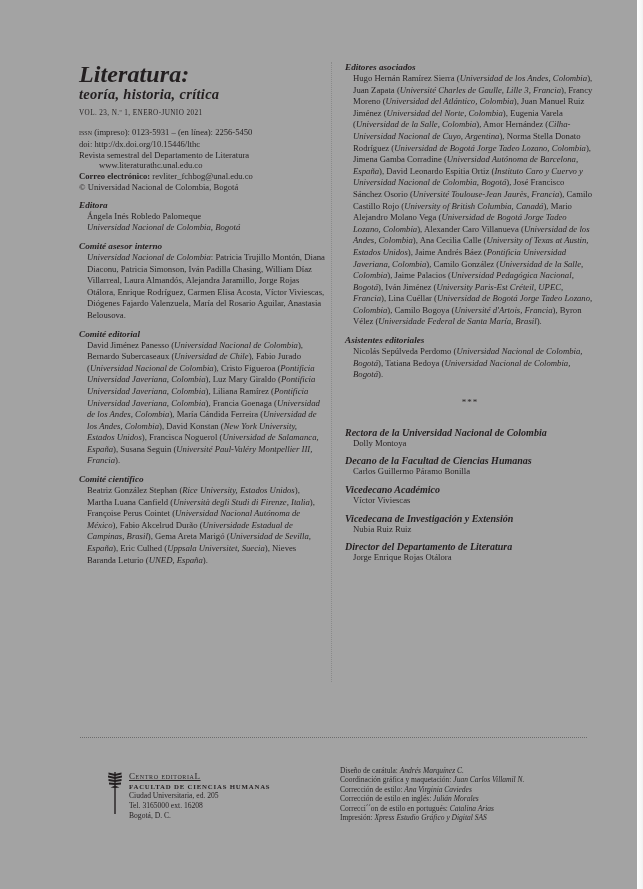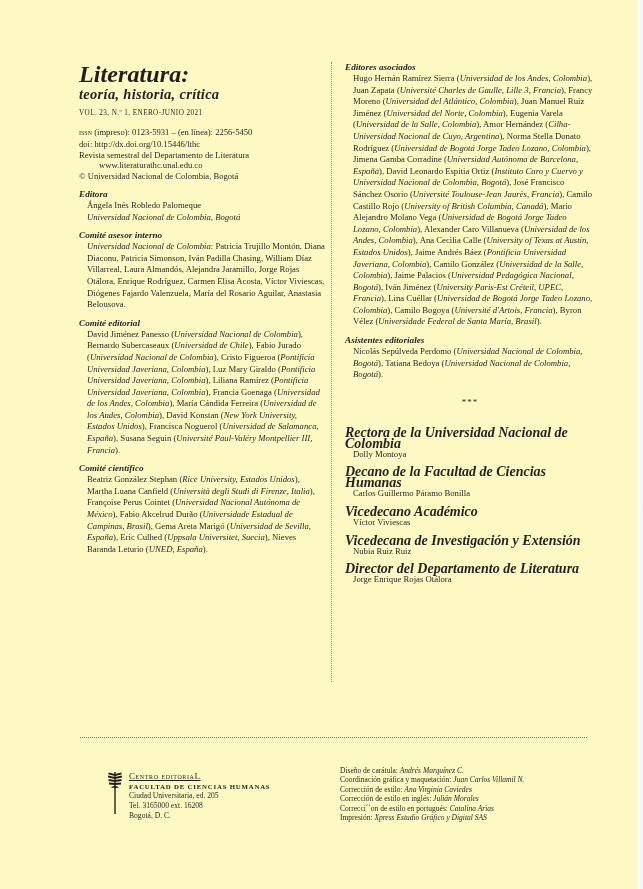--- a/index.html
+++ b/index.html
@@ -1,21 +1,21 @@
 <!DOCTYPE html>
 <html><head>
 <meta charset="utf-8">
 <style>
   html, body { margin: 0; padding: 0; background: #ffffff; }
   body {
     width: 643px; height: 889px; position: relative; overflow: hidden;
     font-family: "Liberation Serif", "DejaVu Serif", serif;
     color: #231f20;
   }
-  .page { position: absolute; left: 0; top: 0; width: 643px; height: 889px; background: #fef9c3; }
+  .page { position: absolute; left: 0; top: 0; width: 643px; height: 889px; background: #a3a3a3; }
   .right-shade { position: absolute; right: 0; top: 0; width: 6px; height: 889px;
     background: linear-gradient(to right, #ffffff, #f1f1f1); }
 
   .col-left { position: absolute; left: 79px; top: 62px; width: 246px; }
   .col-right { position: absolute; left: 345px; top: 62px; width: 250px; }
 
   .title { font-size: 24px; font-weight: bold; font-style: italic; line-height: 24px; margin: 0; letter-spacing: 0.1px; }
   .subtitle { font-size: 14.5px; font-weight: bold; font-style: italic; line-height: 16px; margin: 0 0 6px 0; letter-spacing: 0.3px; }
   .volume { font-size: 7.2px; letter-spacing: 0.4px; margin: 6px 0 9px 0; line-height: 10px; }
   .meta-line { font-size: 8.6px; line-height: 10.8px; margin: 0; white-space: nowrap; }
@@ -23,21 +23,21 @@
   .sc { font-variant: small-caps; font-size: 8px; }
 
   .section { margin-top: 7px; }
   .section-title { font-size: 9.2px; font-weight: bold; font-style: italic; line-height: 11px; margin: 0; }
   .section-body { font-size: 8.7px; line-height: 11.6px; margin: 0 0 0 8px; }
   .section-body i { font-style: italic; }
 
   .stars { text-align: center; font-size: 9px; margin: 16px 0 20px 0; letter-spacing: 1px; }
 
   .authority { margin-top: 6px; }
-  .authority .section-title { font-size: 14px; }
+  .authority .section-title { font-size: 10px; }
   .authority .section-body { font-size: 8.7px; }
 
   .vrule { position: absolute; left: 331px; top: 62px; height: 620px; width: 0;
     border-left: 1px dotted #8a8a8a; }
   .hrule { position: absolute; left: 80px; top: 737px; width: 507px; height: 0;
     border-top: 1.5px dotted #6d6d6d; }
 
   .footer-left { position: absolute; left: 108px; top: 772px; }
   .logo { position: absolute; left: 0; top: 0; width: 14px; height: 42px; }
   .fl-text { position: absolute; left: 21px; top: 0; width: 220px; }
@@ -56,20 +56,21 @@
   <div class="right-shade"></div>
 
   <div class="col-left">
     <p class="title">Literatura:</p>
     <p class="subtitle">teoría, historia, crítica</p>
     <p class="volume">VOL. 23, N.º 1, ENERO-JUNIO 2021</p>
     <p class="meta-line"><span class="sc">issn</span><span> (impreso): 0123-5931 – (en línea): 2256-5450</span></p>
     <p class="meta-line">doi: http://dx.doi.org/10.15446/lthc</p>
     <p class="meta-line">Revista semestral del Departamento de Literatura</p>
     <p class="meta-line bold">www.literaturathc.unal.edu.co</p>
+    <p class="meta-line"><b>Correo electrónico:</b><span> revliter_fchbog@unal.edu.co</span></p>
     <p class="meta-line">© Universidad Nacional de Colombia, Bogotá</p>
 
     <div class="section">
       <p class="section-title">Editora</p>
       <p class="section-body">Ángela Inés Robledo Palomeque</p>
       <p class="section-body"><i>Universidad Nacional de Colombia, Bogotá</i></p>
     </div>
 
     <div class="section">
       <p class="section-title">Comité asesor interno</p>

